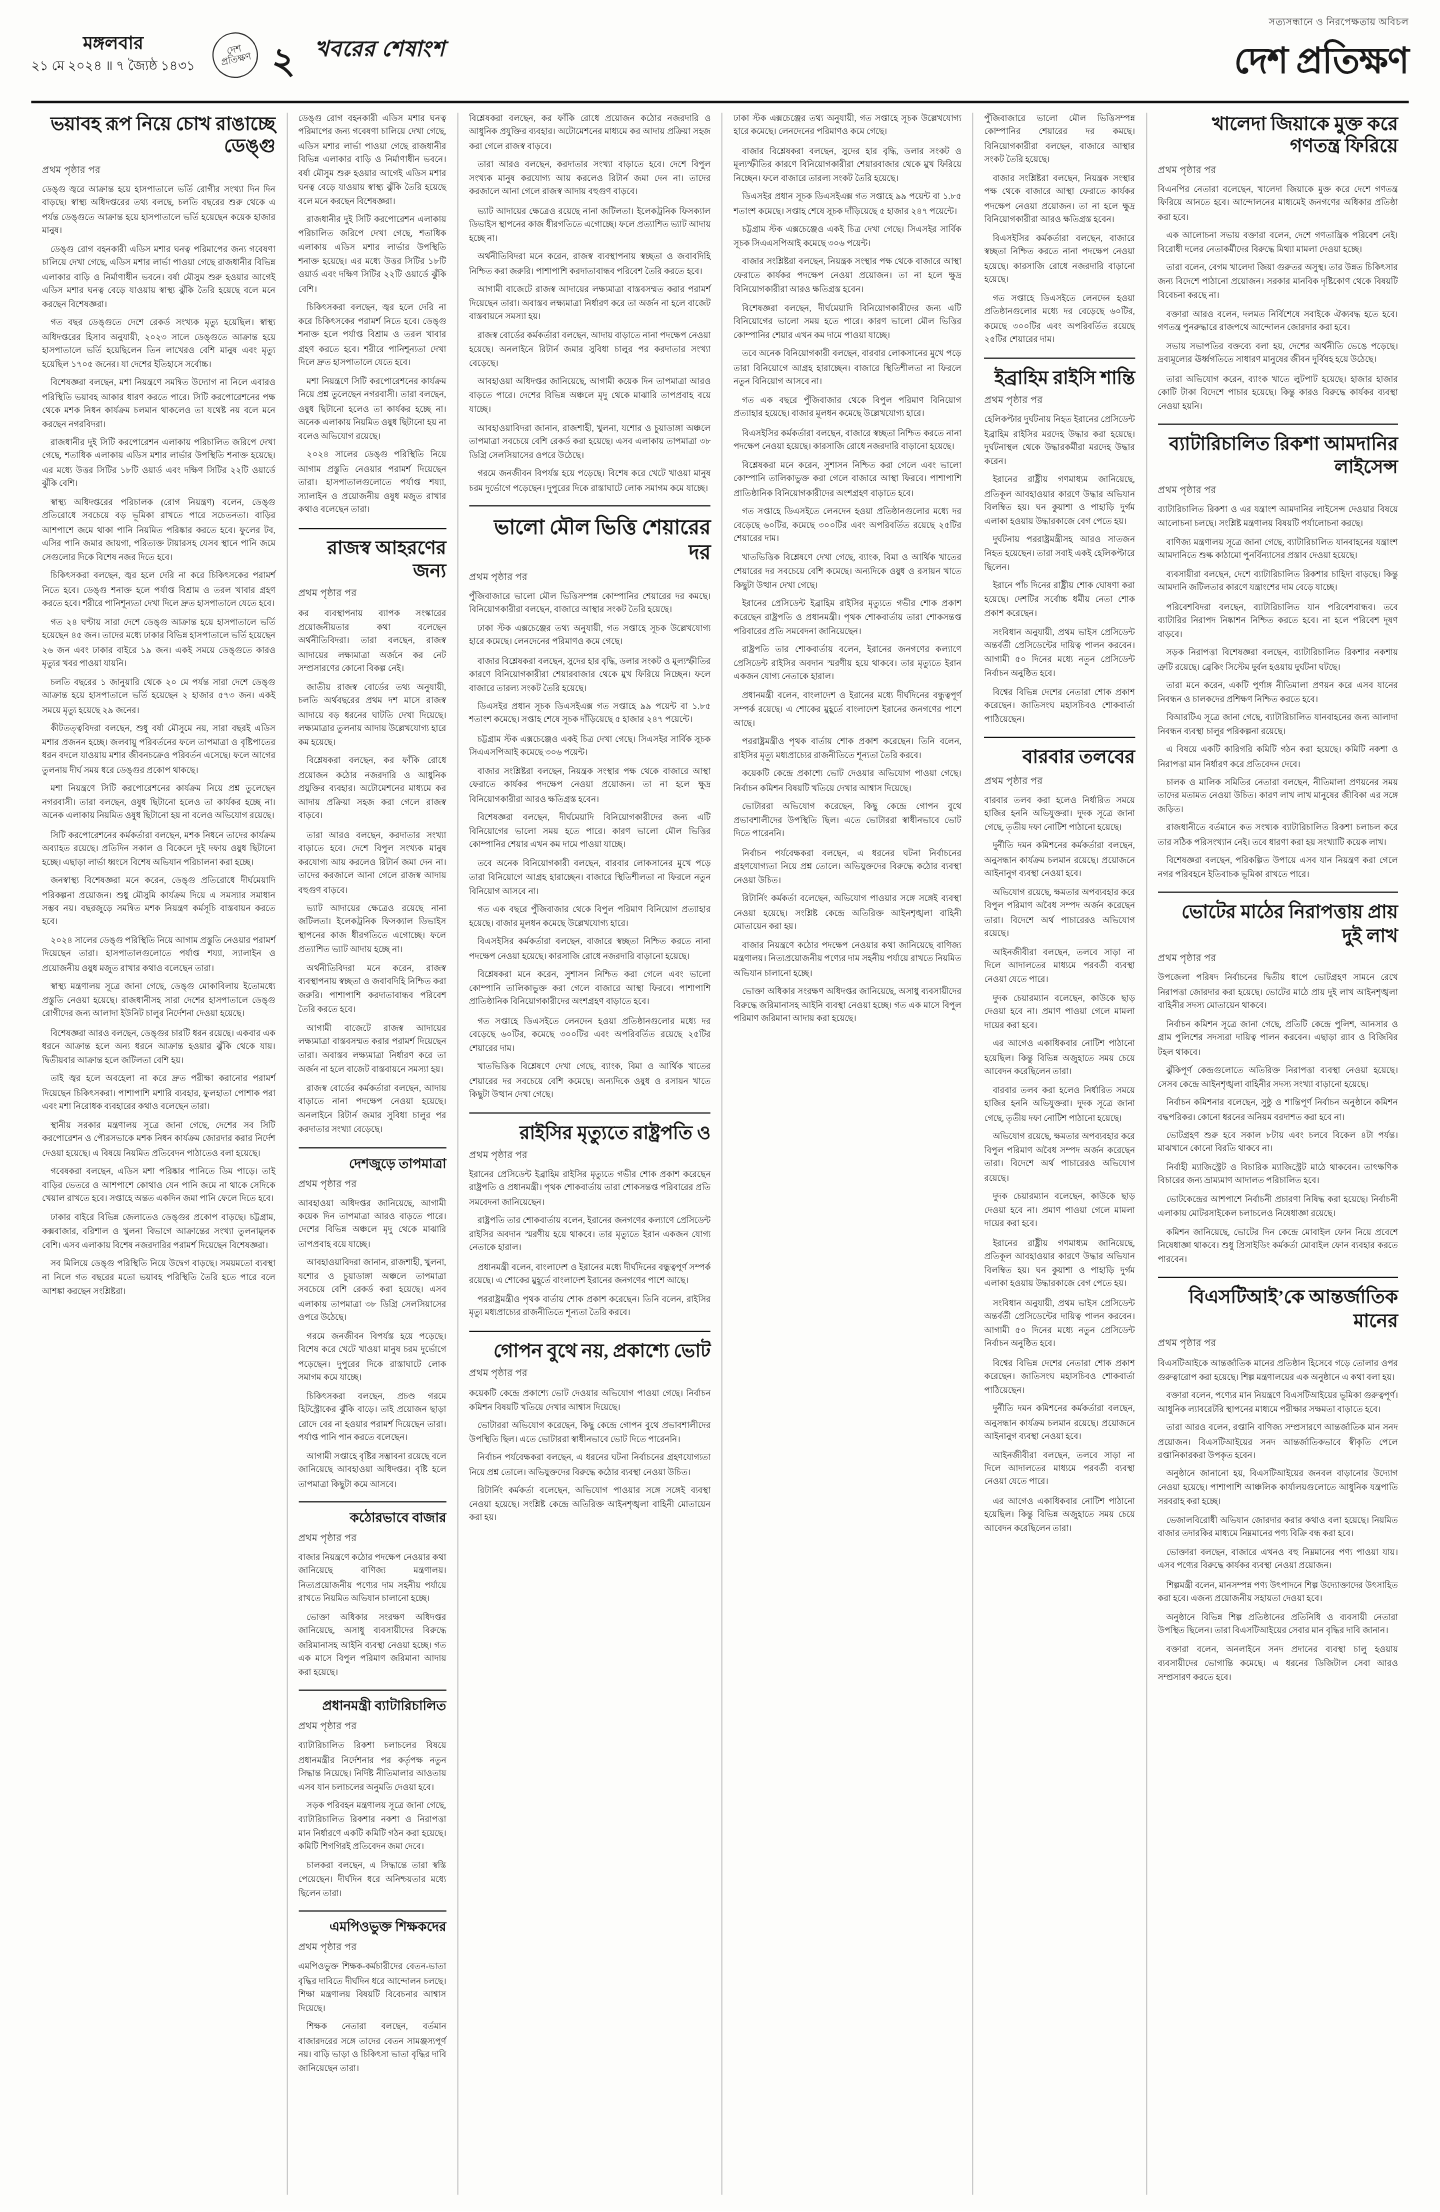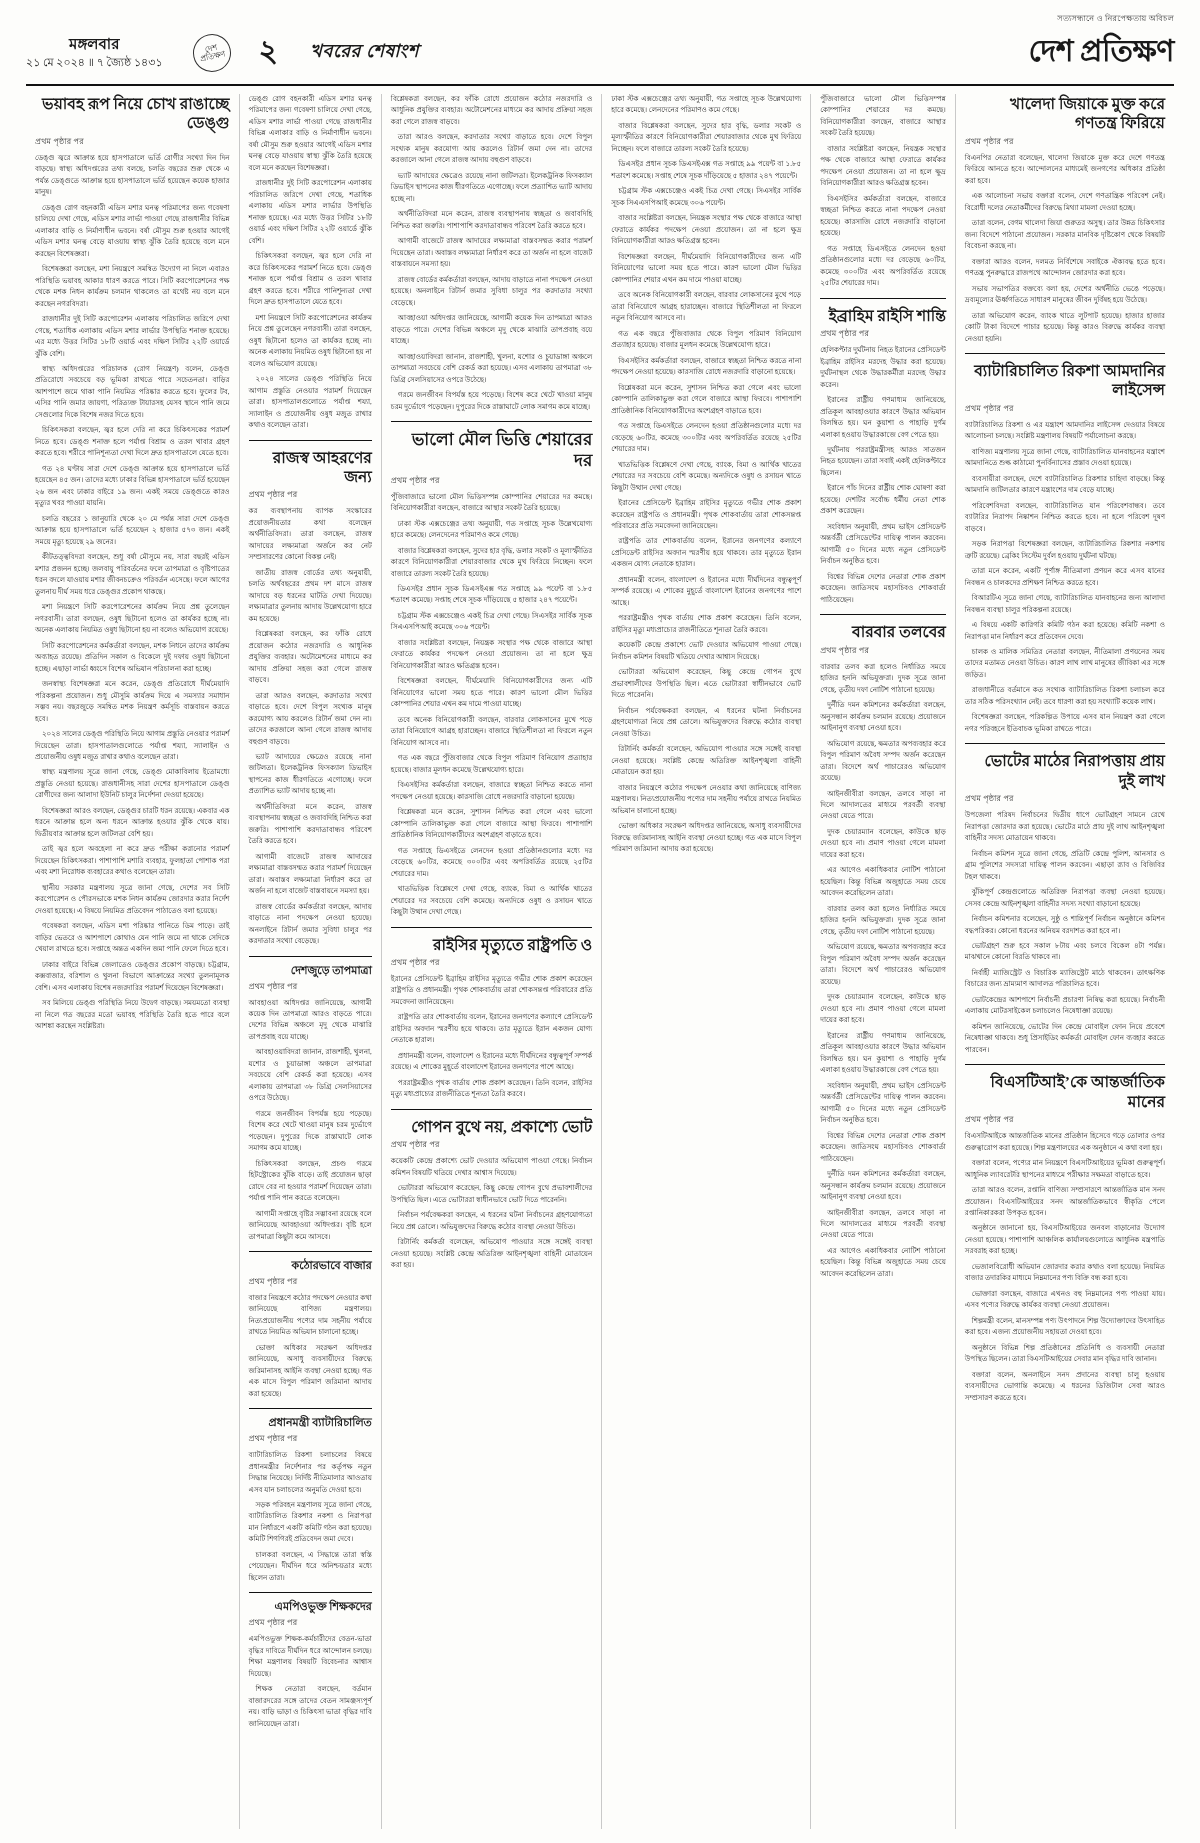--- a/index.html
+++ b/index.html
@@ -27,22 +27,21 @@
   .masthead {
     display: flex;
     align-items: flex-end;
     justify-content: space-between;
     border-bottom: 2px solid #111;
     padding-bottom: 6px;
     height: 56px;
   }
   .mast-left {
     display: flex;
-    align-items: center;
-    gap: 24px;
+    gap: 8px;
   }
   .mast-date {
     text-align: center;
     font-size: 11px;
     line-height: 1.4;
     padding-right: 6px;
   }
   .mast-date .day {
     font-size: 15px;
     font-weight: bold;
@@ -171,20 +170,21 @@
 
   <div class="grid">
 
     <div class="col c1">
       <div>
         <h2 class="headline">ভয়াবহ রূপ নিয়ে চোখ রাঙাচ্ছে ডেঙ্গু</h2>
         <div class="byline">প্রথম পৃষ্ঠার পর</div>
         <div class="body">
           <p>ডেঙ্গু জ্বরে আক্রান্ত হয়ে হাসপাতালে ভর্তি রোগীর সংখ্যা দিন দিন বাড়ছে। স্বাস্থ্য অধিদপ্তরের তথ্য বলছে, চলতি বছরের শুরু থেকে এ পর্যন্ত ডেঙ্গুতে আক্রান্ত হয়ে হাসপাতালে ভর্তি হয়েছেন কয়েক হাজার মানুষ।</p>
           <p>ডেঙ্গু রোগ বহনকারী এডিস মশার ঘনত্ব পরিমাপের জন্য গবেষণা চালিয়ে দেখা গেছে, এডিস মশার লার্ভা পাওয়া গেছে রাজধানীর বিভিন্ন এলাকার বাড়ি ও নির্মাণাধীন ভবনে। বর্ষা মৌসুম শুরু হওয়ার আগেই এডিস মশার ঘনত্ব বেড়ে যাওয়ায় স্বাস্থ্য ঝুঁকি তৈরি হয়েছে বলে মনে করছেন বিশেষজ্ঞরা।</p>
+          <p>গত বছর ডেঙ্গুতে দেশে রেকর্ড সংখ্যক মৃত্যু হয়েছিল। স্বাস্থ্য অধিদপ্তরের হিসাব অনুযায়ী, ২০২৩ সালে ডেঙ্গুতে আক্রান্ত হয়ে হাসপাতালে ভর্তি হয়েছিলেন তিন লাখেরও বেশি মানুষ এবং মৃত্যু হয়েছিল ১৭০৫ জনের। যা দেশের ইতিহাসে সর্বোচ্চ।</p>
           <p>বিশেষজ্ঞরা বলছেন, মশা নিয়ন্ত্রণে সমন্বিত উদ্যোগ না নিলে এবারও পরিস্থিতি ভয়াবহ আকার ধারণ করতে পারে। সিটি করপোরেশনের পক্ষ থেকে মশক নিধন কার্যক্রম চলমান থাকলেও তা যথেষ্ট নয় বলে মনে করছেন নগরবিদরা।</p>
           <p>রাজধানীর দুই সিটি করপোরেশন এলাকায় পরিচালিত জরিপে দেখা গেছে, শতাধিক এলাকায় এডিস মশার লার্ভার উপস্থিতি শনাক্ত হয়েছে। এর মধ্যে উত্তর সিটির ১৮টি ওয়ার্ড এবং দক্ষিণ সিটির ২২টি ওয়ার্ডে ঝুঁকি বেশি।</p>
           <p>স্বাস্থ্য অধিদপ্তরের পরিচালক (রোগ নিয়ন্ত্রণ) বলেন, ডেঙ্গু প্রতিরোধে সবচেয়ে বড় ভূমিকা রাখতে পারে সচেতনতা। বাড়ির আশপাশে জমে থাকা পানি নিয়মিত পরিষ্কার করতে হবে। ফুলের টব, এসির পানি জমার জায়গা, পরিত্যক্ত টায়ারসহ যেসব স্থানে পানি জমে সেগুলোর দিকে বিশেষ নজর দিতে হবে।</p>
           <p>চিকিৎসকরা বলছেন, জ্বর হলে দেরি না করে চিকিৎসকের পরামর্শ নিতে হবে। ডেঙ্গু শনাক্ত হলে পর্যাপ্ত বিশ্রাম ও তরল খাবার গ্রহণ করতে হবে। শরীরে পানিশূন্যতা দেখা দিলে দ্রুত হাসপাতালে যেতে হবে।</p>
           <p>গত ২৪ ঘণ্টায় সারা দেশে ডেঙ্গু আক্রান্ত হয়ে হাসপাতালে ভর্তি হয়েছেন ৪৫ জন। তাদের মধ্যে ঢাকার বিভিন্ন হাসপাতালে ভর্তি হয়েছেন ২৬ জন এবং ঢাকার বাইরে ১৯ জন। একই সময়ে ডেঙ্গুতে কারও মৃত্যুর খবর পাওয়া যায়নি।</p>
           <p>চলতি বছরের ১ জানুয়ারি থেকে ২০ মে পর্যন্ত সারা দেশে ডেঙ্গু আক্রান্ত হয়ে হাসপাতালে ভর্তি হয়েছেন ২ হাজার ৫৭৩ জন। একই সময়ে মৃত্যু হয়েছে ২৯ জনের।</p>
           <p>কীটতত্ত্ববিদরা বলছেন, শুধু বর্ষা মৌসুমে নয়, সারা বছরই এডিস মশার প্রজনন হচ্ছে। জলবায়ু পরিবর্তনের ফলে তাপমাত্রা ও বৃষ্টিপাতের ধরন বদলে যাওয়ায় মশার জীবনচক্রেও পরিবর্তন এসেছে। ফলে আগের তুলনায় দীর্ঘ সময় ধরে ডেঙ্গুর প্রকোপ থাকছে।</p>
           <p>মশা নিয়ন্ত্রণে সিটি করপোরেশনের কার্যক্রম নিয়ে প্রশ্ন তুলেছেন নগরবাসী। তারা বলছেন, ওষুধ ছিটানো হলেও তা কার্যকর হচ্ছে না। অনেক এলাকায় নিয়মিত ওষুধ ছিটানো হয় না বলেও অভিযোগ রয়েছে।</p>
           <p>সিটি করপোরেশনের কর্মকর্তারা বলছেন, মশক নিধনে তাদের কার্যক্রম অব্যাহত রয়েছে। প্রতিদিন সকাল ও বিকেলে দুই দফায় ওষুধ ছিটানো হচ্ছে। এছাড়া লার্ভা ধ্বংসে বিশেষ অভিযান পরিচালনা করা হচ্ছে।</p>
           <p>জনস্বাস্থ্য বিশেষজ্ঞরা মনে করেন, ডেঙ্গু প্রতিরোধে দীর্ঘমেয়াদি পরিকল্পনা প্রয়োজন। শুধু মৌসুমি কার্যক্রম দিয়ে এ সমস্যার সমাধান সম্ভব নয়। বছরজুড়ে সমন্বিত মশক নিয়ন্ত্রণ কর্মসূচি বাস্তবায়ন করতে হবে।</p>

